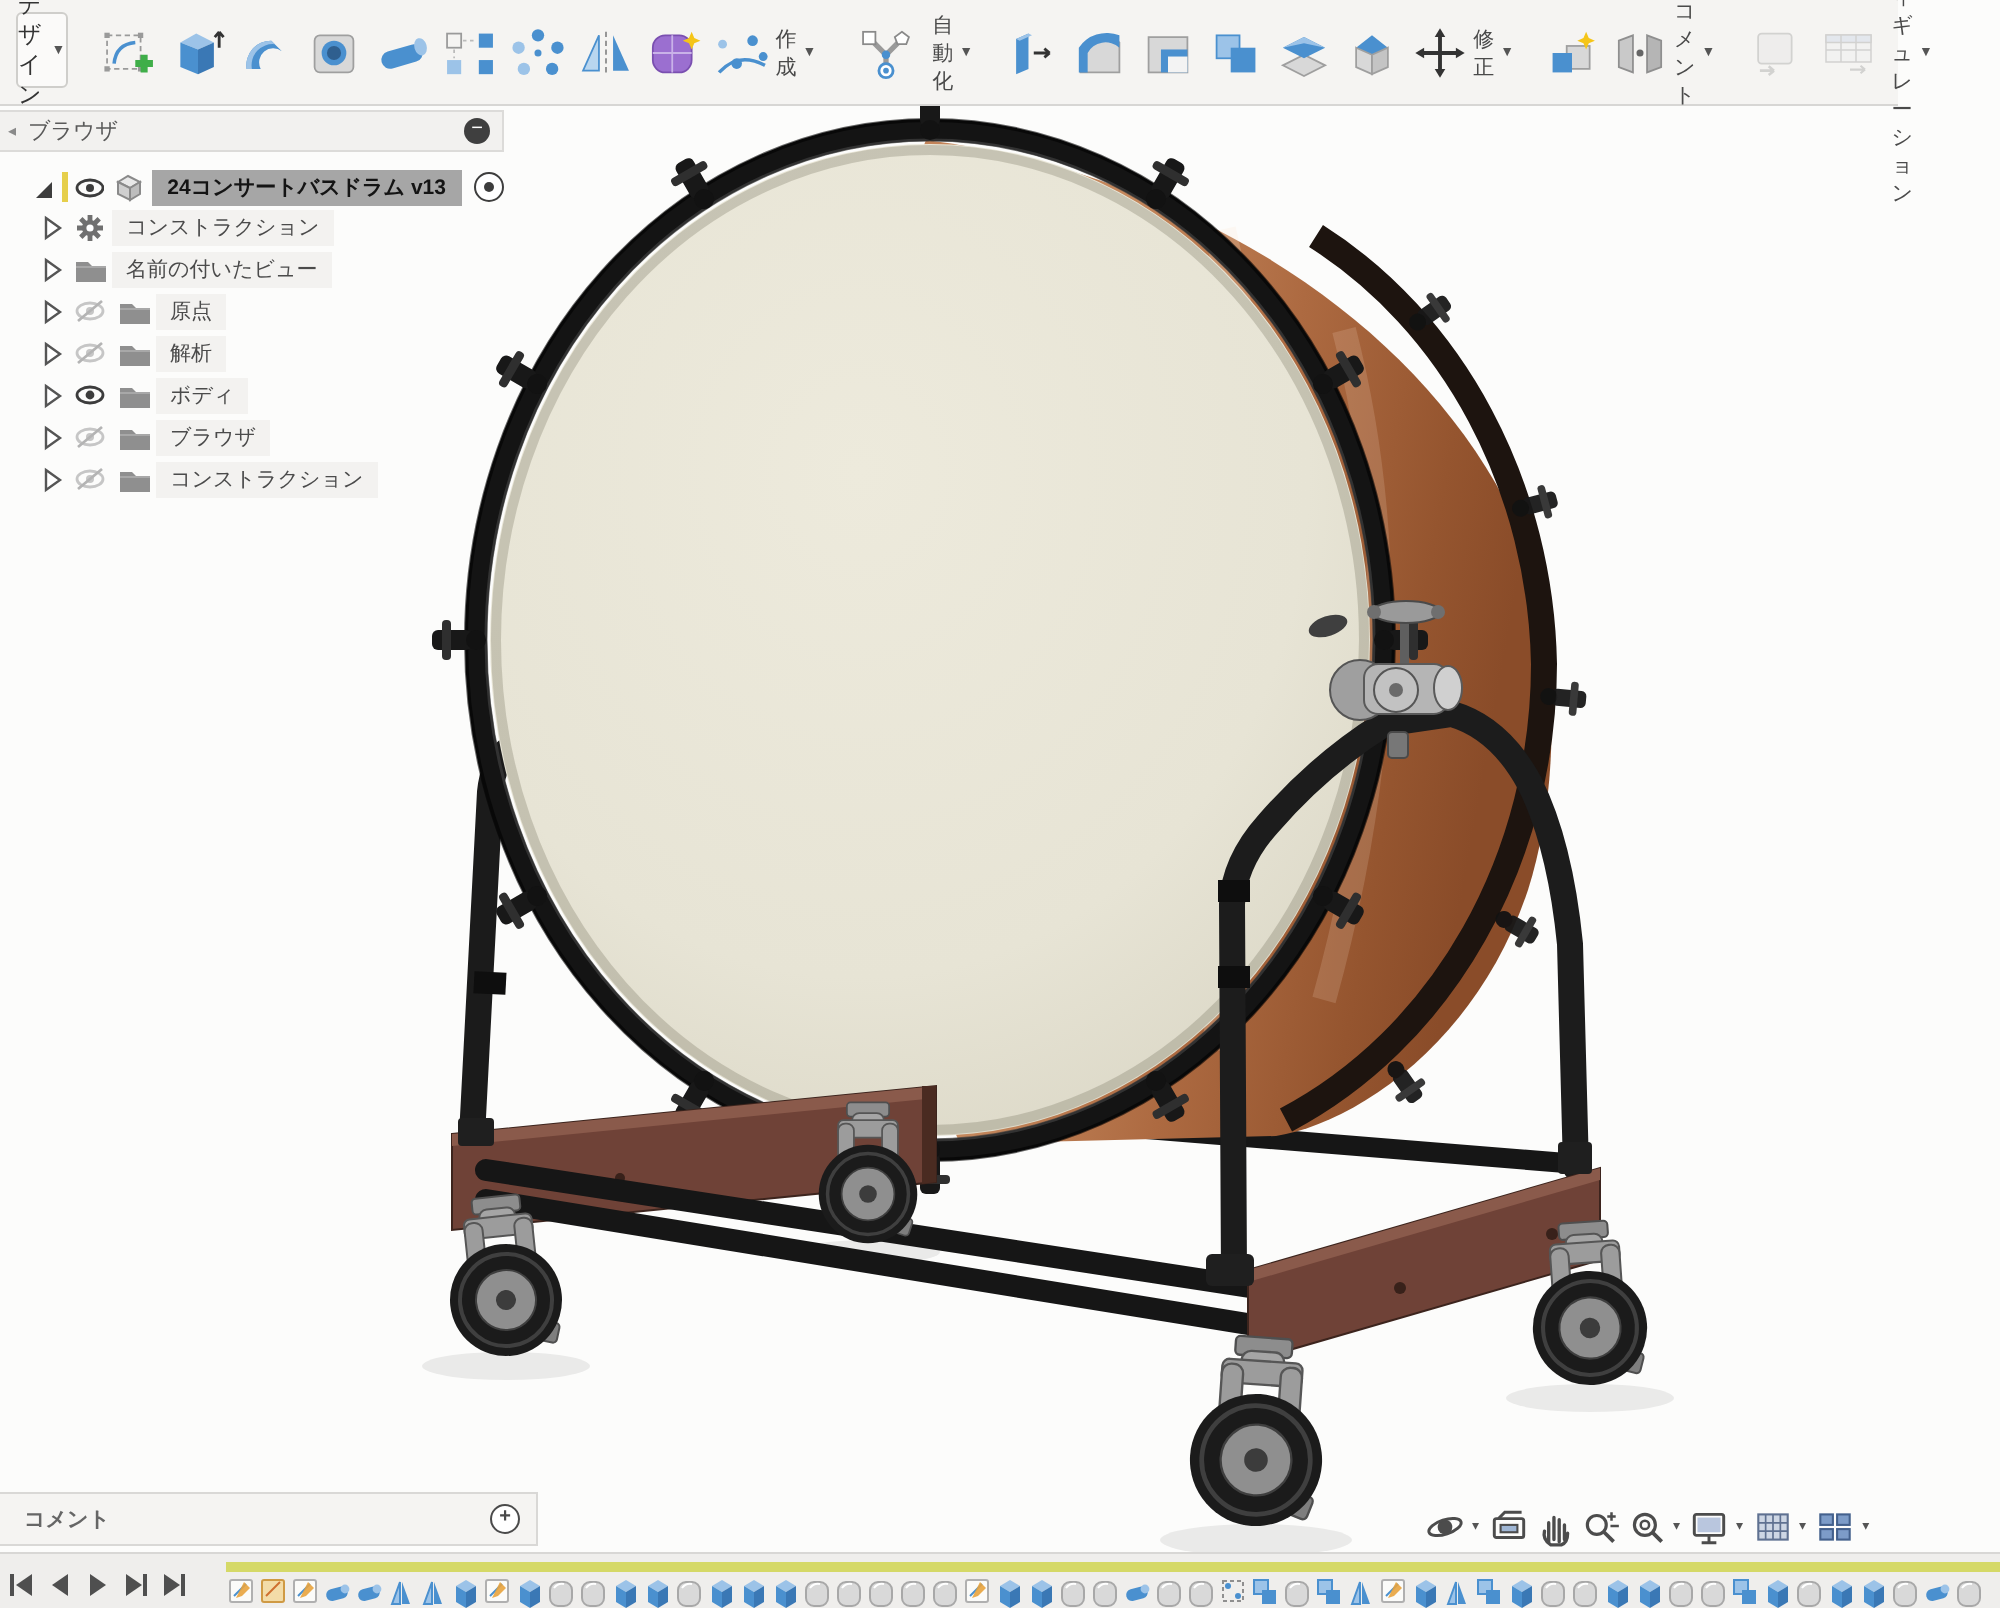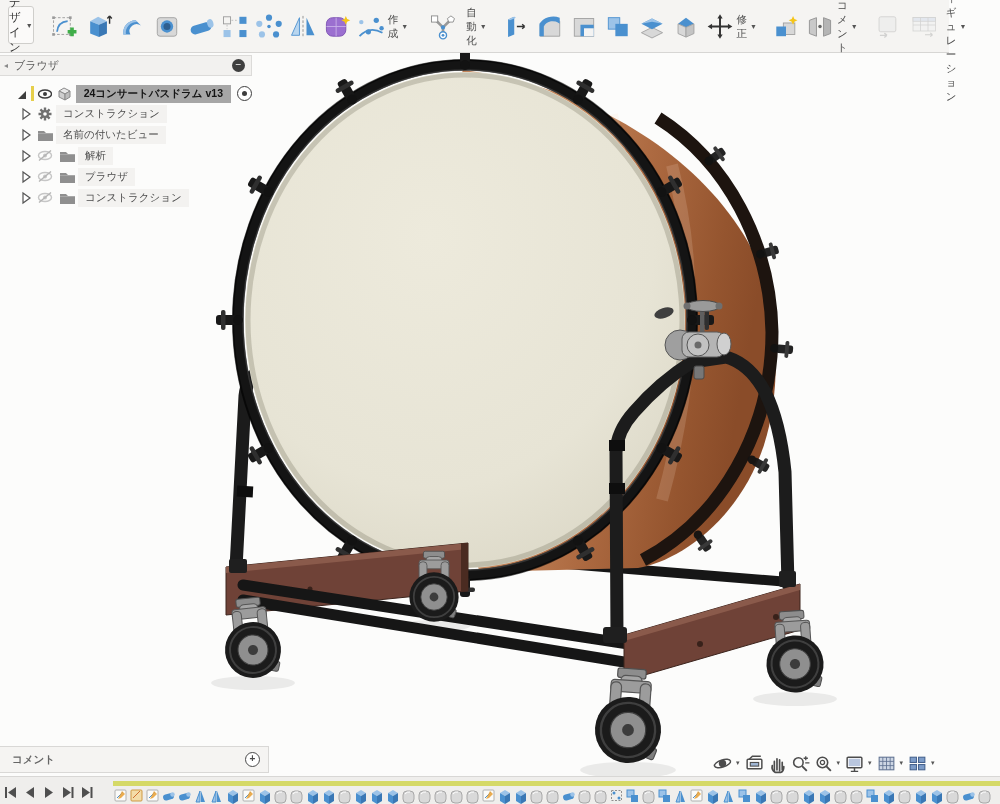--- a/index.html
+++ b/index.html
@@ -501,43 +501,84 @@
         </span>
       <span class="tr-slot">
           <svg width="17" height="14">
         <path d="M1,3 h6 l2,2 h7 v8 h-15 Z" fill="#8f8f8f"></path>
             <path d="M1,5.5 h15" stroke="#a8a8a8"></path>
           </svg>
         </span>
       <span class="tr-label">名前の付いたビュー</span>
     </div>
 
-
     <div class="tree-row">
       <span class="tr-arrow">
           <svg width="12" height="14">
             <polygon points="3,2 10,7 3,12" fill="#fff" stroke="#555" stroke-width="1.2"></polygon>
           </svg>
         </span>
       <span class="tr-slot">
           <svg width="17" height="13">
         <ellipse cx="8" cy="6.5" rx="6.5" ry="4" fill="none" stroke="#c6c6c6" stroke-width="1.4"></ellipse>
         <circle cx="8" cy="6.5" r="2" fill="#c6c6c6"></circle>
             <path d="M2 11.5 L14 1.5" stroke="#b4b4b4" stroke-width="1.4"></path>
           </svg>
         </span>
       <span class="tr-slot">
           <svg width="17" height="14">
         <path d="M1,3 h6 l2,2 h7 v8 h-15 Z" fill="#8f8f8f"></path>
             <path d="M1,5.5 h15" stroke="#a8a8a8"></path>
           </svg>
         </span>
+      <span class="tr-label">原点</span>
+    </div>
+
+    <div class="tree-row">
+      <span class="tr-arrow">
+          <svg width="12" height="14">
+            <polygon points="3,2 10,7 3,12" fill="#fff" stroke="#555" stroke-width="1.2"></polygon>
+          </svg>
+        </span>
+      <span class="tr-slot">
+          <svg width="17" height="13">
+        <ellipse cx="8" cy="6.5" rx="6.5" ry="4" fill="none" stroke="#c6c6c6" stroke-width="1.4"></ellipse>
+        <circle cx="8" cy="6.5" r="2" fill="#c6c6c6"></circle>
+            <path d="M2 11.5 L14 1.5" stroke="#b4b4b4" stroke-width="1.4"></path>
+          </svg>
+        </span>
+      <span class="tr-slot">
+          <svg width="17" height="14">
+        <path d="M1,3 h6 l2,2 h7 v8 h-15 Z" fill="#8f8f8f"></path>
+            <path d="M1,5.5 h15" stroke="#a8a8a8"></path>
+          </svg>
+        </span>
       <span class="tr-label">解析</span>
     </div>
 
+    <div class="tree-row">
+      <span class="tr-arrow">
+          <svg width="12" height="14">
+            <polygon points="3,2 10,7 3,12" fill="#fff" stroke="#555" stroke-width="1.2"></polygon>
+          </svg>
+        </span>
+      <span class="tr-slot">
+          <svg width="17" height="13">
+        <ellipse cx="8" cy="6.5" rx="6.5" ry="4" fill="none" stroke="#3c3c3c" stroke-width="1.4"></ellipse>
+        <circle cx="8" cy="6.5" r="2.2" fill="#3c3c3c"></circle>
+          </svg>
+        </span>
+      <span class="tr-slot">
+          <svg width="17" height="14">
+        <path d="M1,3 h6 l2,2 h7 v8 h-15 Z" fill="#8f8f8f"></path>
+            <path d="M1,5.5 h15" stroke="#a8a8a8"></path>
+          </svg>
+        </span>
+      <span class="tr-label">ボディ</span>
+    </div>
 
     <div class="tree-row">
       <span class="tr-arrow">
           <svg width="12" height="14">
             <polygon points="3,2 10,7 3,12" fill="#fff" stroke="#555" stroke-width="1.2"></polygon>
           </svg>
         </span>
       <span class="tr-slot">
           <svg width="17" height="13">
         <ellipse cx="8" cy="6.5" rx="6.5" ry="4" fill="none" stroke="#c6c6c6" stroke-width="1.4"></ellipse>

